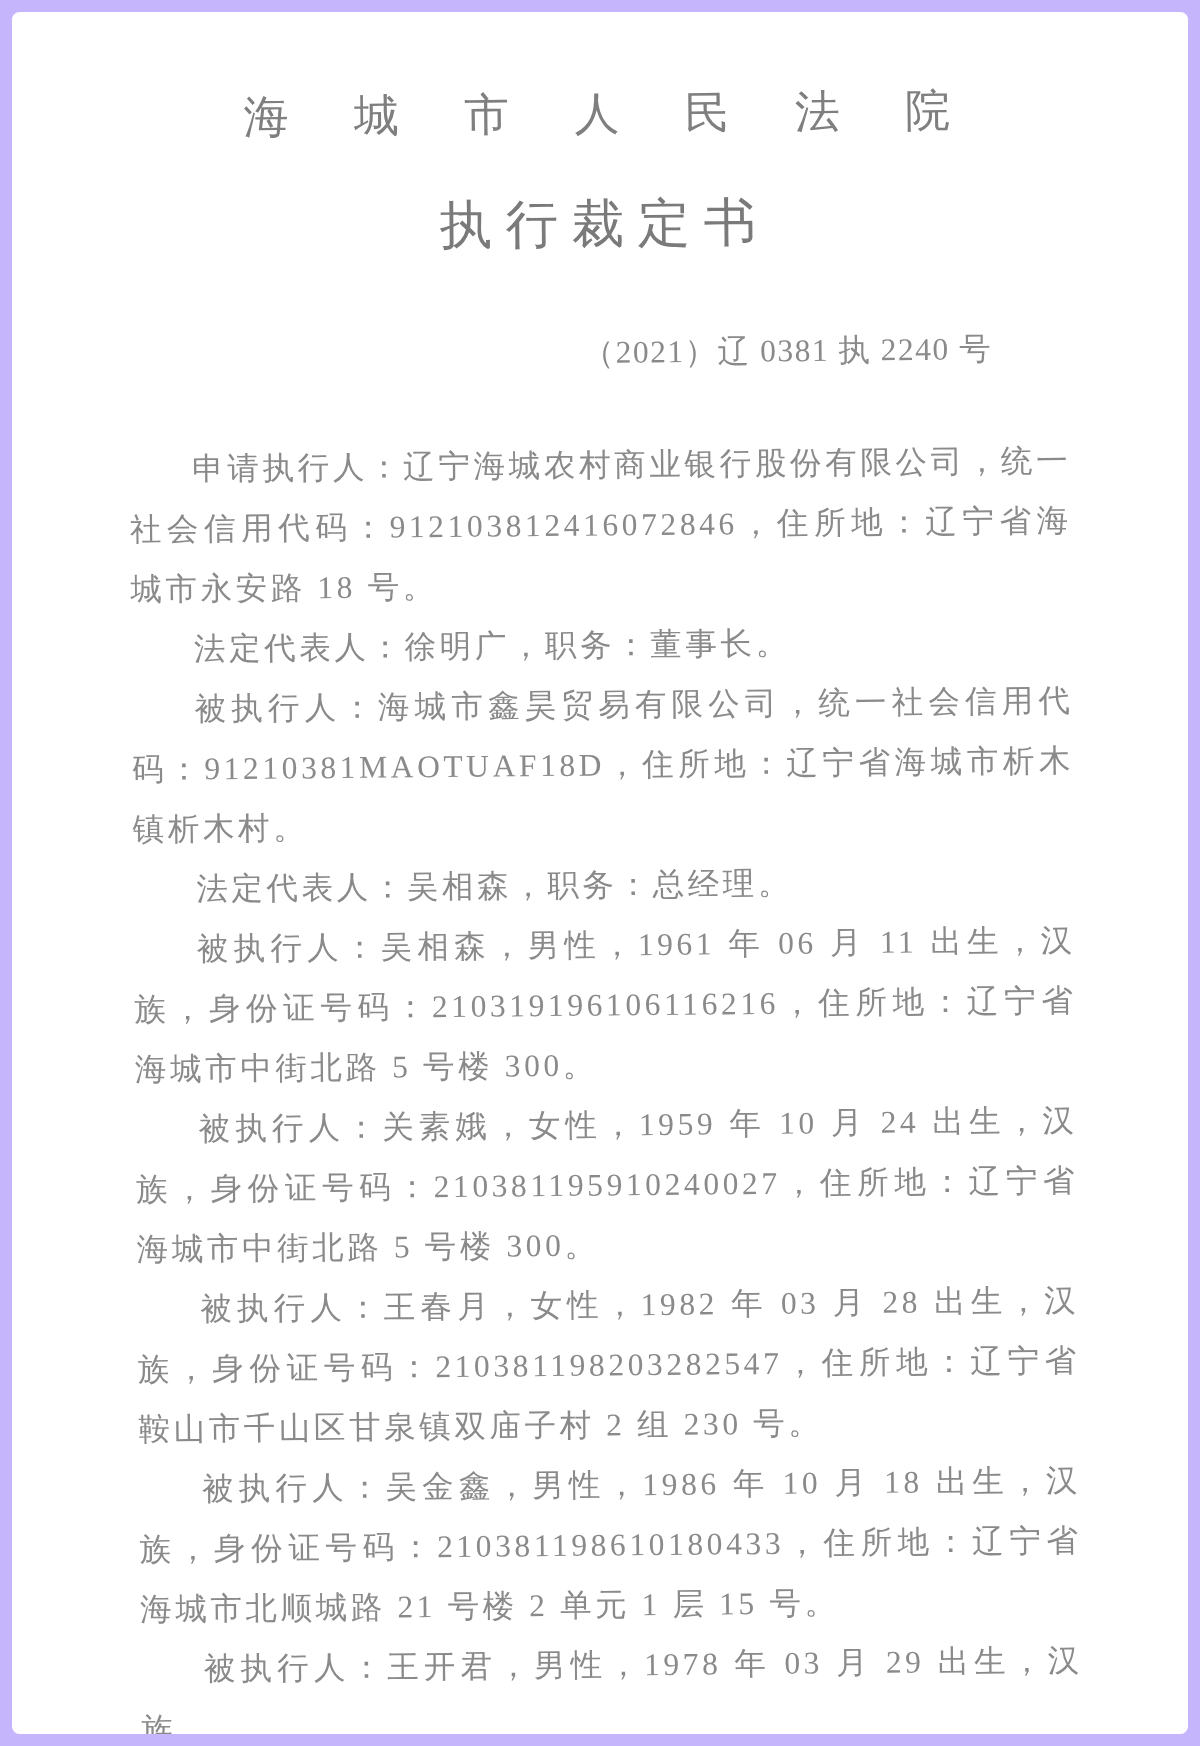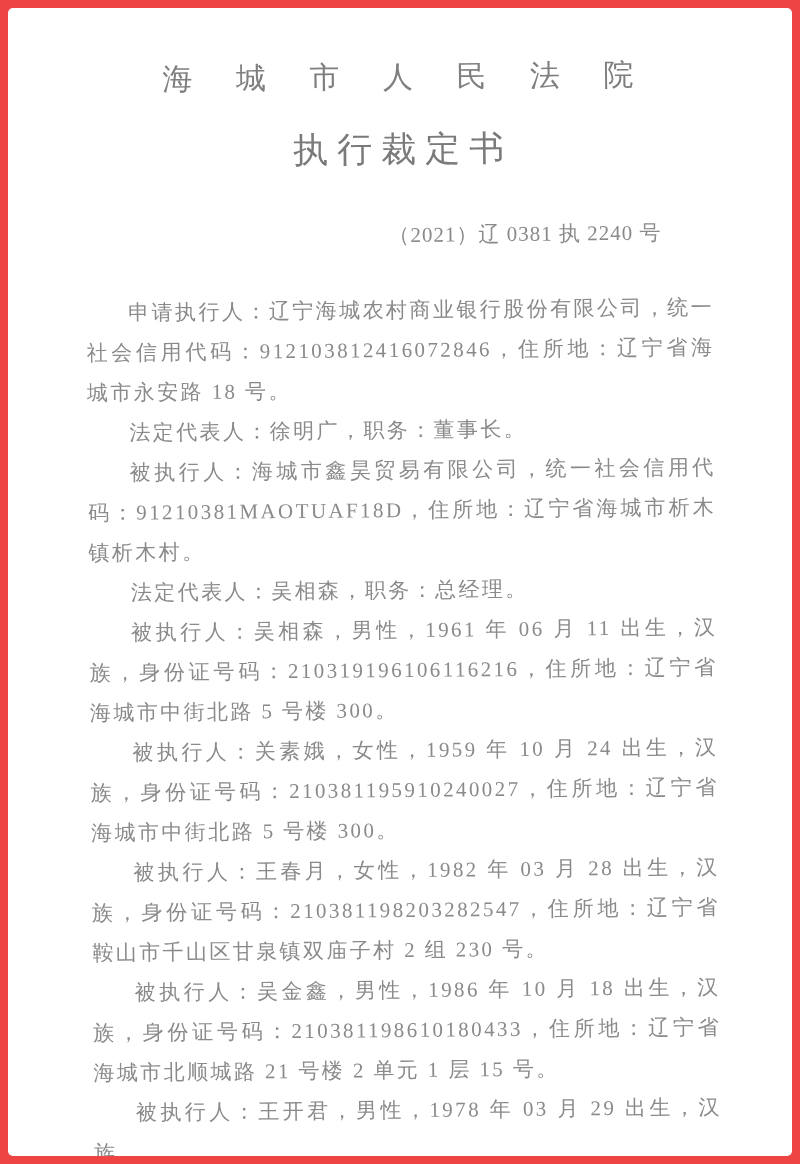--- a/index.html
+++ b/index.html
@@ -9,21 +9,21 @@
     height: 1164px;
     overflow: hidden;
     background: #efefef;
     font-family: "Liberation Serif", "DejaVu Serif", serif;
   }
   .frame {
     width: 800px;
     height: 1164px;
     box-sizing: border-box;
     padding: 8px;
-    background: #ef4444;
+    background: #c4b5fd;
   }
   .page {
     width: 100%;
     height: 100%;
     box-sizing: border-box;
     background: #ffffff;
     border-radius: 5px;
     padding: 40px 76px 0 80px;
     overflow: hidden;
   }

